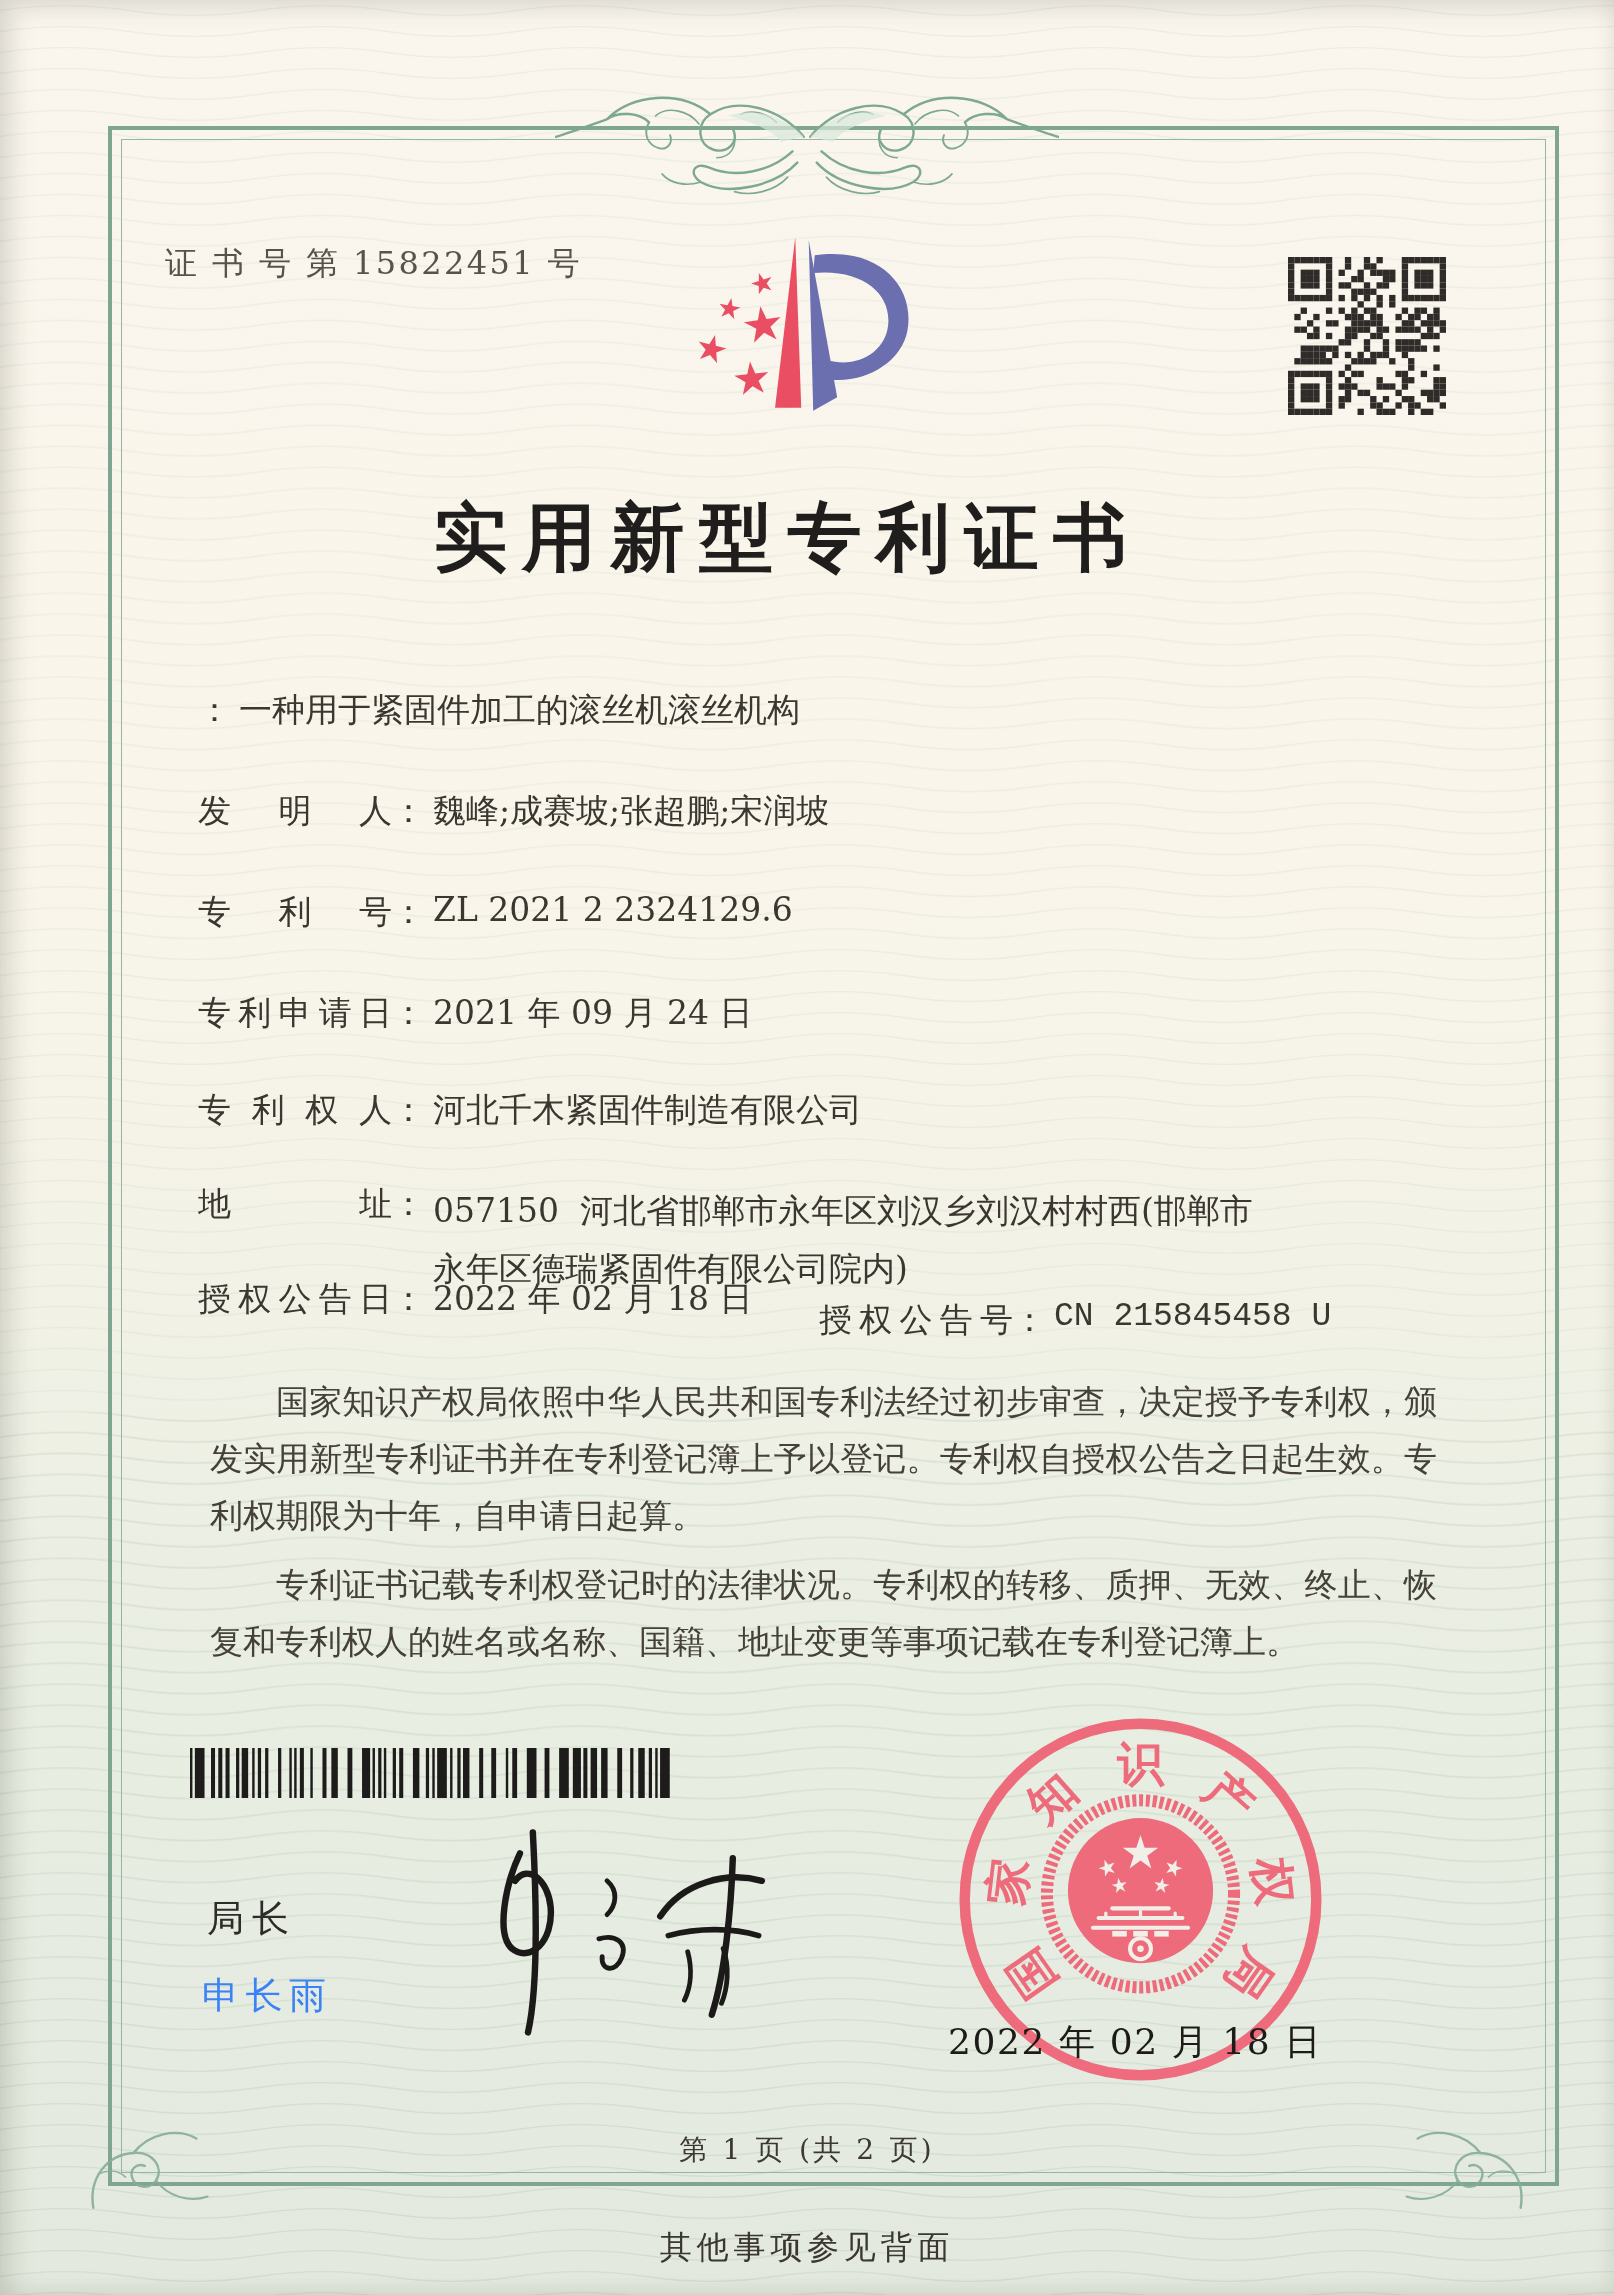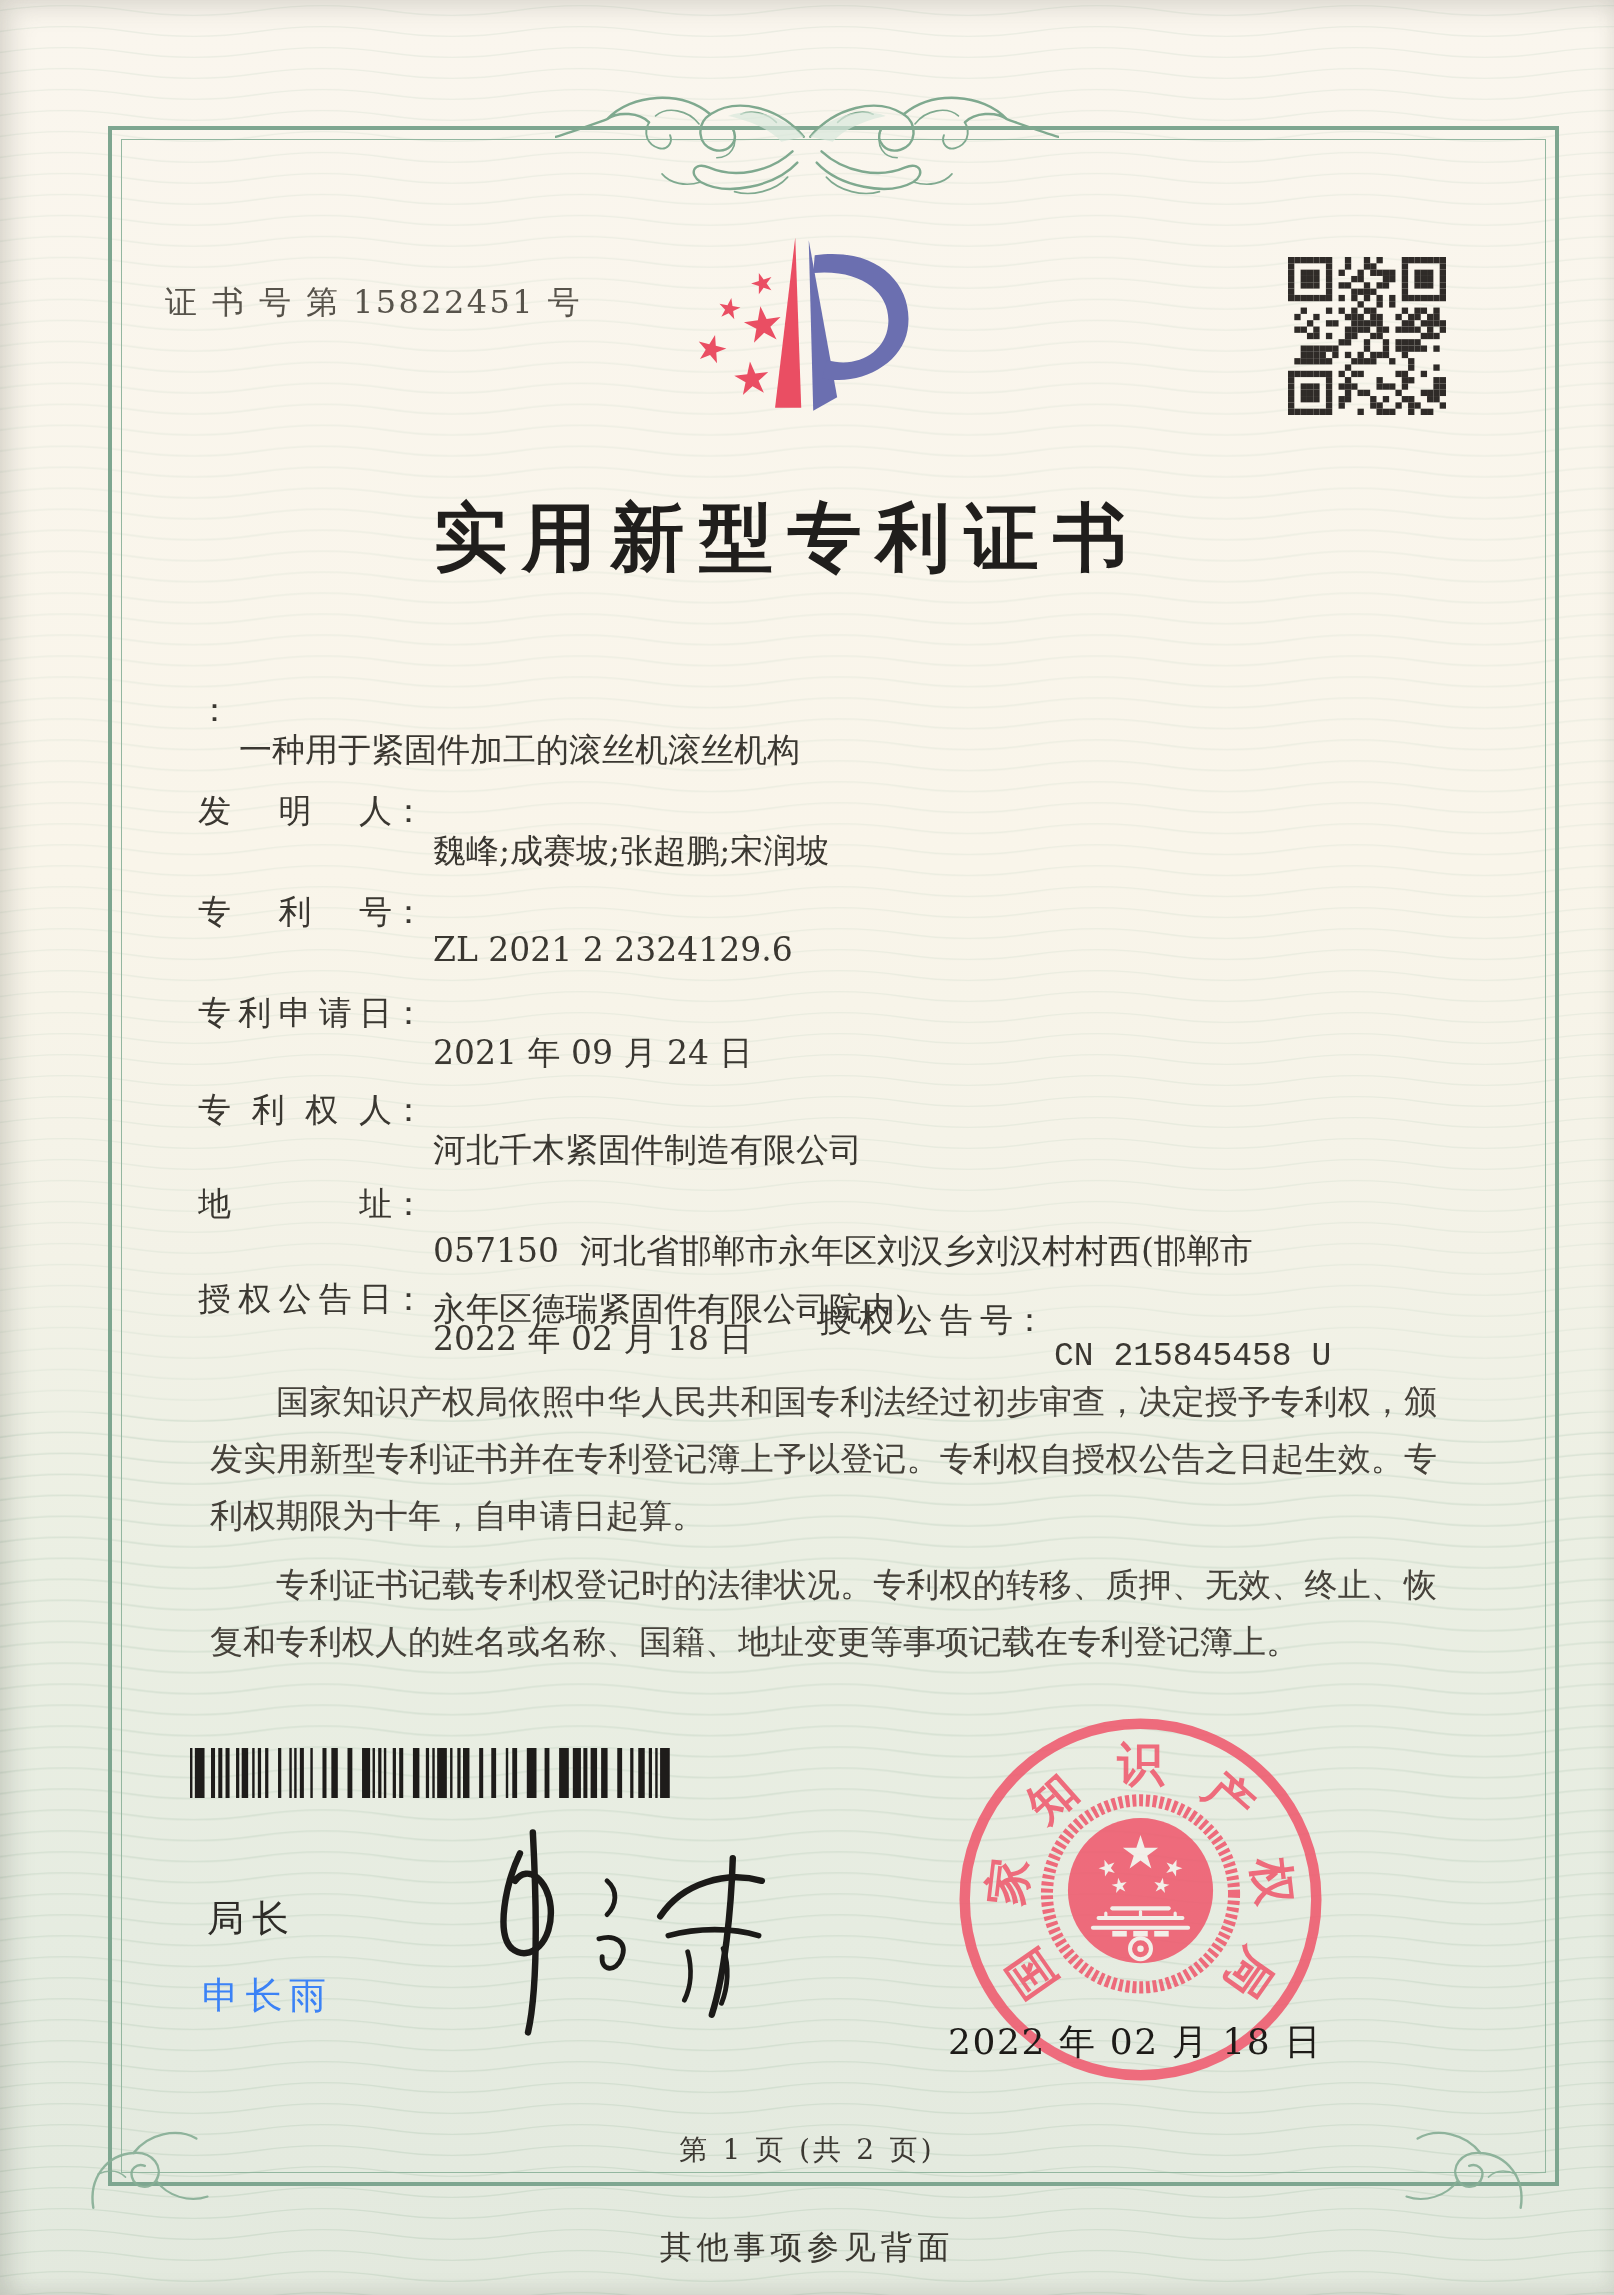--- a/index.html
+++ b/index.html
@@ -7,31 +7,31 @@
     width:1614px;height:2295px;position:relative;overflow:hidden;
     background:linear-gradient(180deg,#faf6ee 0%,#f9f5ea 38%,#f3f2e7 55%,#ebefe3 68%,#e6ece1 84%,#e3e9de 100%);
     font-family:"DejaVu Serif","Liberation Serif",serif;color:#2c2a26;
   }
   .edge-shadow{position:absolute;inset:0;box-shadow:inset 11.3px 8px 24px rgba(90,90,80,.18), inset -4.8px -6.5px 18px rgba(120,120,110,.10);pointer-events:none;}
   .waves{position:absolute;left:0;top:0;width:1614px;height:2295px;}
   
   .frame-outer{position:absolute;left:108px;top:126px;width:1451px;height:2060px;border:4px solid #7ea690;box-sizing:border-box;}
   .frame-inner{position:absolute;left:9px;top:9px;right:9px;bottom:9px;border:1.6px solid #93b7a0;}
   
-  .cert-no{position:absolute;left:165px;top:242px;font-size:32px;letter-spacing:2.4px;color:#57534b;margin-top:39px;}
+  .cert-no{position:absolute;left:165px;top:242px;font-size:32px;letter-spacing:2.4px;color:#57534b;}
   .logo{position:absolute;left:668px;top:203px;width:262px;height:257px;}
   .qr{position:absolute;left:1288px;top:257px;width:158px;height:158px;}
   .title{position:absolute;left:0;top:489px;width:1614px;text-align:center;
     font-size:74px;font-weight:bold;letter-spacing:14.5px;color:#201e1c;transform:translateX(-19.4px);}
   
   .fields{position:absolute;left:198px;top:688px;width:1291px;font-size:33px;color:#3a3731;}
   .frow{position:absolute;left:0;display:flex;align-items:flex-start;}
   .flabel{display:inline-block;width:194px;text-align:justify;text-align-last:justify;flex:none;}
   .fcolon{flex:none;margin-right:8px;}
-  .fvalue{white-space:pre-wrap;margin-top:40px;}
+  .fvalue{white-space:pre-wrap;}
   .r1{top:0;} .r2{top:101px;} .r3{top:202px;} .r4{top:303px;} .r5{top:400px;} .r6{top:494px;} .r7{top:589px;}
   .addr-val{width:839px;line-height:58px;}
   .grant-no-pair{position:absolute;left:621px;top:610px;display:flex;font-family:Liberation Mono, monospace;}
   .flabel-s{display:inline-block;width:194px;text-align:justify;text-align-last:justify;flex:none;}
   
   .paras{position:absolute;left:198px;top:1361px;width:1251px;font-size:33px;line-height:57px;color:#45413a;text-align:justify;}
   .paras p{margin:12px;text-indent:2em;}
   
   .barcode{position:absolute;left:190px;top:1748px;width:483px;height:50px;}
   

